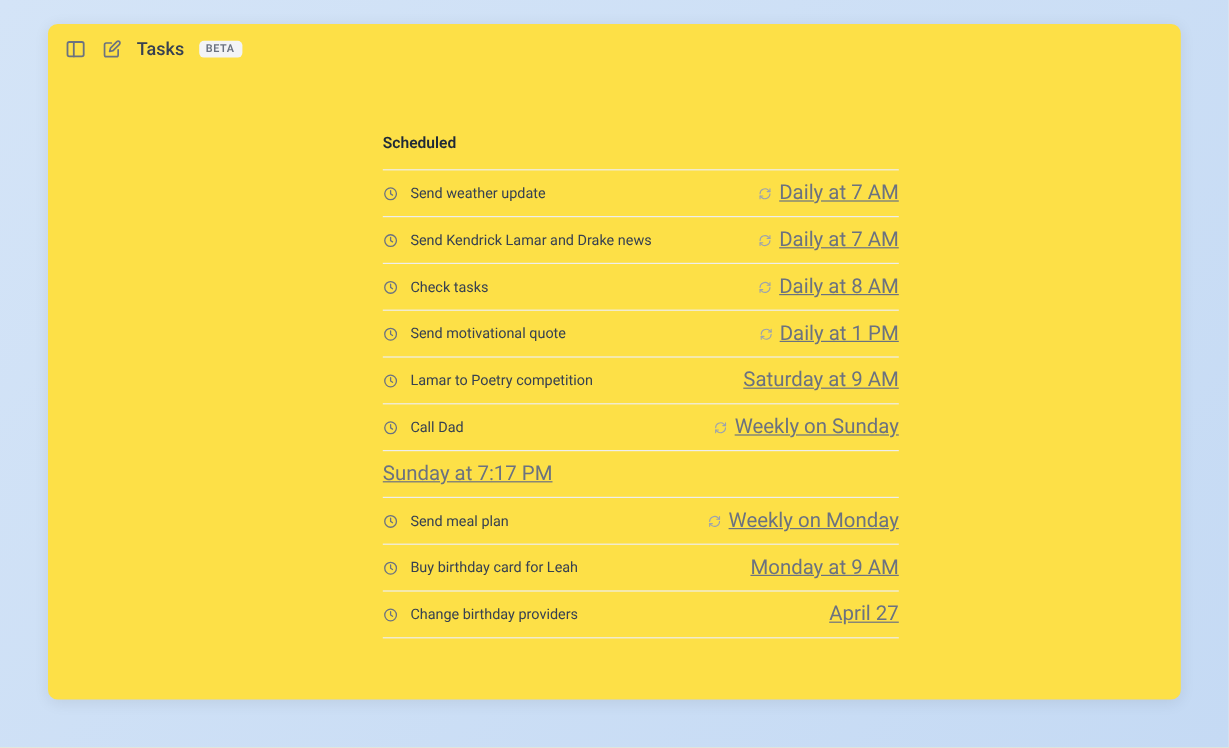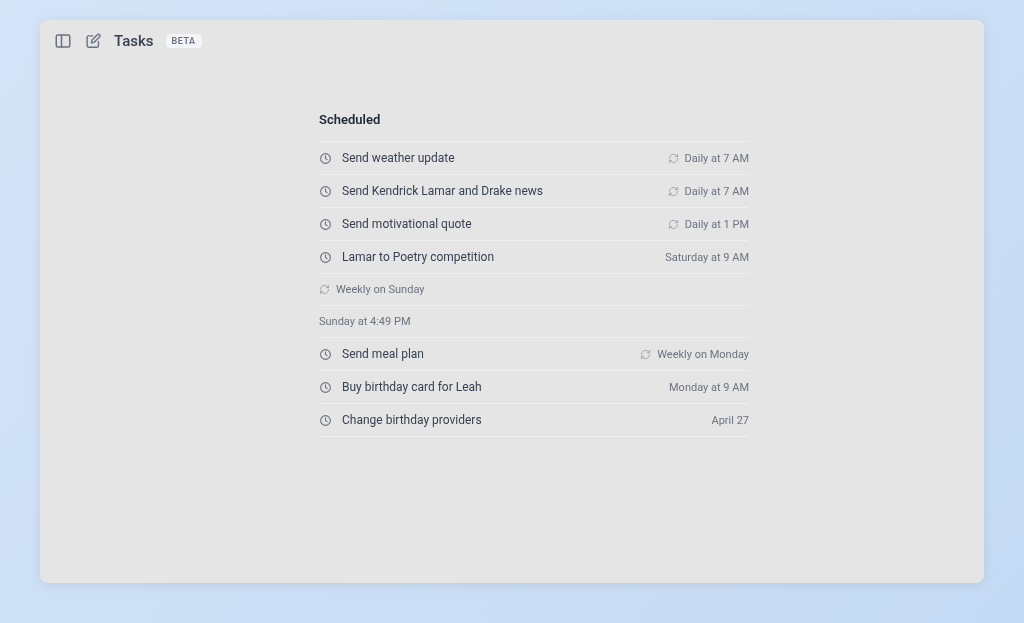--- a/index.html
+++ b/index.html
@@ -5,21 +5,21 @@
     * { margin: 0; padding: 0; box-sizing: border-box; }
     body {
       font-family: -apple-system, BlinkMacSystemFont, "Segoe UI", Roboto, Helvetica, Arial, sans-serif;
       background: linear-gradient(135deg, #d4e4f7 0%, #c5daf4 100%);
       width: 1024px;
       height: 623px;
       overflow: hidden;
       padding: 20px 40px 40px 40px;
     }
     .app-window {
-      background: #e5e5e5;
+      background: #fde047;
       border-radius: 8px;
       width: 100%;
       height: 100%;
       box-shadow: 0 2px 12px rgba(0,0,0,0.08);
       display: flex;
       flex-direction: column;
     }
     .header {
       display: flex;
       align-items: center;
@@ -105,22 +105,23 @@
       align-items: center;
       gap: 6px;
       flex-shrink: 0;
     }
     .repeat-icon {
       width: 11px;
       height: 11px;
       color: #9ca3af;
     }
     .schedule-text {
-      font-size: 11px;
+      font-size: 17px;
       color: #6b7280;
+      text-decoration: underline;
     }
     svg { display: block; }
   </style>
 </head>
 <body>
 
 <div class="app-window">
   <div class="header">
     <div class="header-icon">
       <svg viewBox="0 0 24 24" width="18" height="18" fill="none" stroke="currentColor" stroke-width="2" stroke-linecap="round">
@@ -187,20 +188,42 @@
             </div>
           </div>
           <div class="task-row">
             <div class="task-left">
               <span class="clock-icon">
                 <svg viewBox="0 0 24 24" width="13" height="13" fill="none" stroke="currentColor" stroke-width="2" stroke-linecap="round">
                   <circle cx="12" cy="12" r="9"></circle>
                   <polyline points="12 7 12 12 15 14"></polyline>
                 </svg>
               </span>
+              <span class="task-title">Check tasks</span>
+            </div>
+            <div class="task-right">
+              <span class="repeat-icon">
+                <svg viewBox="0 0 24 24" width="11" height="11" fill="none" stroke="currentColor" stroke-width="2" stroke-linecap="round" stroke-linejoin="round">
+                  <path d="M3 12a9 9 0 0 1 15-6.7L21 8"></path>
+                  <path d="M21 3v5h-5"></path>
+                  <path d="M21 12a9 9 0 0 1-15 6.7L3 16"></path>
+                  <path d="M3 21v-5h5"></path>
+                </svg>
+              </span>
+              <span class="schedule-text">Daily at 8 AM</span>
+            </div>
+          </div>
+          <div class="task-row">
+            <div class="task-left">
+              <span class="clock-icon">
+                <svg viewBox="0 0 24 24" width="13" height="13" fill="none" stroke="currentColor" stroke-width="2" stroke-linecap="round">
+                  <circle cx="12" cy="12" r="9"></circle>
+                  <polyline points="12 7 12 12 15 14"></polyline>
+                </svg>
+              </span>
               <span class="task-title">Send motivational quote</span>
             </div>
             <div class="task-right">
               <span class="repeat-icon">
                 <svg viewBox="0 0 24 24" width="11" height="11" fill="none" stroke="currentColor" stroke-width="2" stroke-linecap="round" stroke-linejoin="round">
                   <path d="M3 12a9 9 0 0 1 15-6.7L21 8"></path>
                   <path d="M21 3v5h-5"></path>
                   <path d="M21 12a9 9 0 0 1-15 6.7L3 16"></path>
                   <path d="M3 21v-5h5"></path>
                 </svg>
@@ -216,35 +239,44 @@
                   <polyline points="12 7 12 12 15 14"></polyline>
                 </svg>
               </span>
               <span class="task-title">Lamar to Poetry competition</span>
             </div>
             <div class="task-right">
               <span class="schedule-text">Saturday at 9 AM</span>
             </div>
           </div>
           <div class="task-row">
+            <div class="task-left">
+              <span class="clock-icon">
+                <svg viewBox="0 0 24 24" width="13" height="13" fill="none" stroke="currentColor" stroke-width="2" stroke-linecap="round">
+                  <circle cx="12" cy="12" r="9"></circle>
+                  <polyline points="12 7 12 12 15 14"></polyline>
+                </svg>
+              </span>
+              <span class="task-title">Call Dad</span>
+            </div>
             <div class="task-right">
               <span class="repeat-icon">
                 <svg viewBox="0 0 24 24" width="11" height="11" fill="none" stroke="currentColor" stroke-width="2" stroke-linecap="round" stroke-linejoin="round">
                   <path d="M3 12a9 9 0 0 1 15-6.7L21 8"></path>
                   <path d="M21 3v5h-5"></path>
                   <path d="M21 12a9 9 0 0 1-15 6.7L3 16"></path>
                   <path d="M3 21v-5h5"></path>
                 </svg>
               </span>
               <span class="schedule-text">Weekly on Sunday</span>
             </div>
           </div>
           <div class="task-row">
             <div class="task-right">
-              <span class="schedule-text">Sunday at 4:49 PM</span>
+              <span class="schedule-text">Sunday at 7:17 PM</span>
             </div>
           </div>
           <div class="task-row">
             <div class="task-left">
               <span class="clock-icon">
                 <svg viewBox="0 0 24 24" width="13" height="13" fill="none" stroke="currentColor" stroke-width="2" stroke-linecap="round">
                   <circle cx="12" cy="12" r="9"></circle>
                   <polyline points="12 7 12 12 15 14"></polyline>
                 </svg>
               </span>

